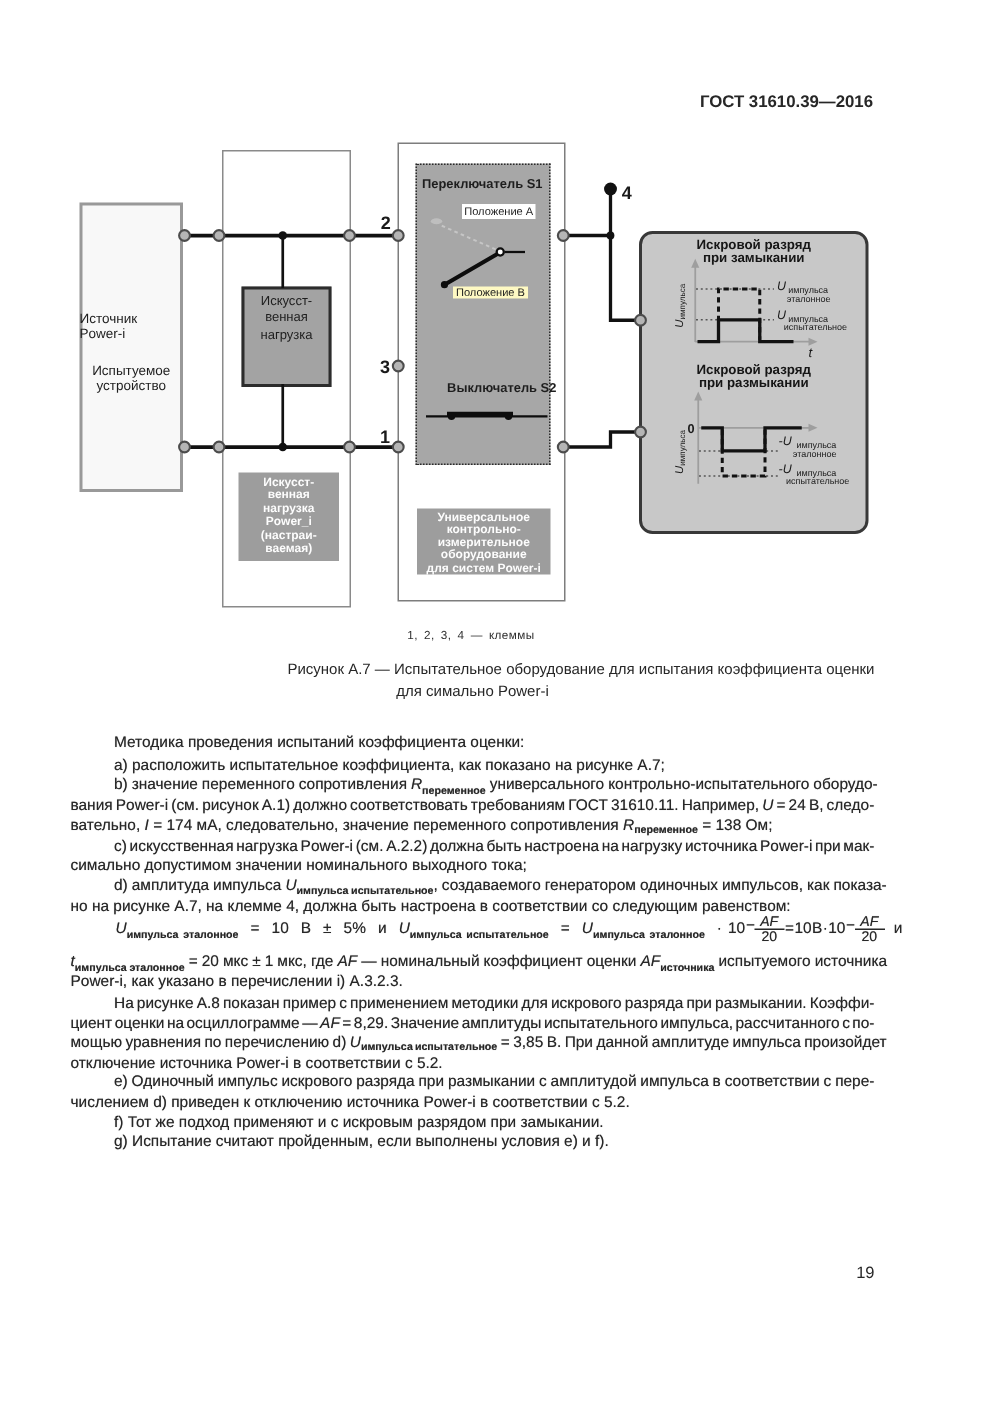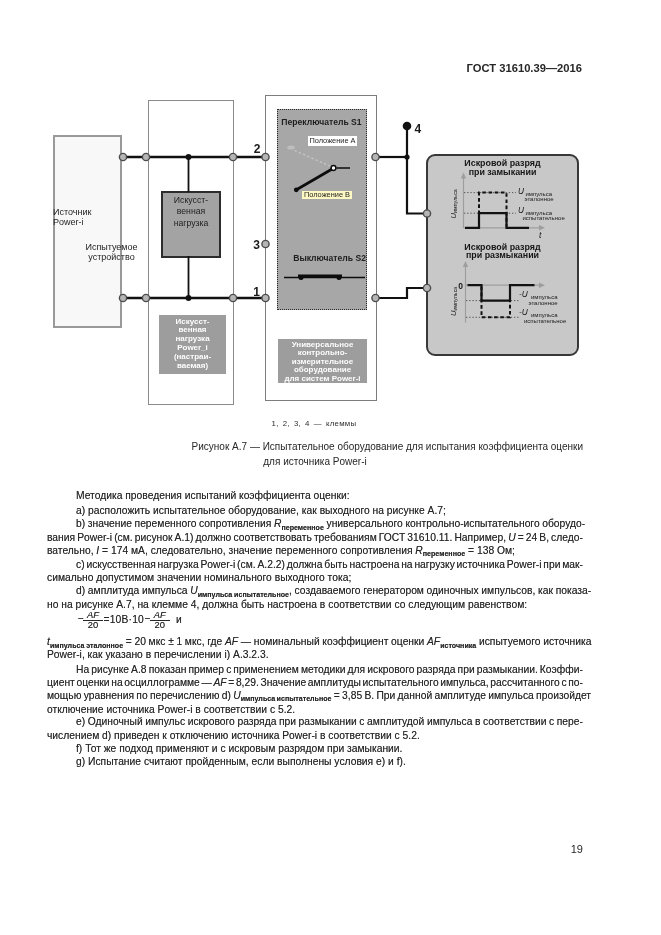--- a/index.html
+++ b/index.html
@@ -20,21 +20,21 @@
 </style>
 </head>
 <body>
 
 <div class="abs" style="top:62px;left:0;width:582px;text-align:right;font-size:11.2px;font-weight:bold;">ГОСТ 31610.39—2016</div>
 
 <div class="abs" style="left:53px;top:135px;width:65px;height:189px;background:#f8f8f8;border:2px solid #999;"></div>
 
 <div class="dlbl" style="left:53px;top:206.6px;width:69px;text-align:left;font-size:9px;line-height:10.8px;">Источник<br>Power-i</div>
 
-<div class="dlbl" style="left:53px;top:242px;width:69px;text-align:center;font-size:9px;line-height:10px;margin-left:24px;">Испытуемое<br>устройство</div>
+<div class="dlbl" style="left:53px;top:242px;width:69px;text-align:center;font-size:9px;line-height:10px;">Испытуемое<br>устройство</div>
 
 <div class="abs" style="left:148px;top:100.3px;width:84px;height:303px;background:#fff;border:1px solid #8a8a8a;"></div>
 
 <div class="abs" style="left:161px;top:191px;width:56px;height:63px;background:#a3a3a3;border:2px solid #2c2c2c;"></div>
 
 <div class="dlbl" style="left:161px;top:195px;width:60px;text-align:center;font-size:8.7px;line-height:11.4px;">Искусст-<br>венная<br>нагрузка</div>
 
 <div class="abs" style="left:159px;top:315px;width:67px;height:59px;background:#9d9d9d;"></div>
 
 <div class="wlbl" style="left:159px;top:317.5px;width:67px;font-size:8px;line-height:8.9px;">Искусст-<br>венная<br>нагрузка<br>Power_i<br>(настраи-<br>ваемая)</div>
@@ -42,21 +42,21 @@
 <div class="abs" style="left:265px;top:95px;width:110px;height:303.5px;background:#fff;border:1px solid #7d7d7d;"></div>
 
 <div class="abs" style="left:276.5px;top:109px;width:88px;height:199px;background:#a7a7a7;border:1.5px dotted #2a2a2a;"></div>
 
 <div class="dlbl" style="left:277px;top:117px;width:89px;text-align:center;font-size:8.6px;font-weight:bold;">Переключатель S1</div>
 
 <div class="dlbl" style="left:308px;top:135.5px;width:49px;height:10px;background:#fff;font-size:7.4px;text-align:center;line-height:10px;">Положение А</div>
 
 <div class="dlbl" style="left:302px;top:191.3px;width:50px;height:8.2px;background:#fef9c3;font-size:7.4px;text-align:center;line-height:8.4px;">Положение В</div>
 
-<div class="dlbl" style="left:277px;top:252.5px;width:89px;text-align:right;font-size:8.6px;font-weight:bold;">Выключатель S2</div>
+<div class="dlbl" style="left:290px;top:252.5px;width:89px;text-align:center;font-size:8.6px;font-weight:bold;">Выключатель S2</div>
 
 <div class="abs" style="left:278px;top:339px;width:89px;height:44px;background:#9d9d9d;"></div>
 
 <div class="wlbl" style="left:278px;top:340.5px;width:89px;font-size:8px;line-height:8.6px;">Универсальное<br>контрольно-<br>измерительное<br>оборудование<br>для систем Power-i</div>
 
 <div class="abs" style="left:426px;top:154px;width:149px;height:198px;background:#c8c8c8;border:2px solid #383838;border-radius:9px;"></div>
 
 <svg class="abs" style="left:0;top:0;" width="661" height="470" viewBox="0 0 661 470">
 
   <line x1="120" y1="157" x2="265" y2="157" stroke="#111" stroke-width="2.5"></line>
@@ -192,34 +192,34 @@
     <text x="519" y="315.3" font-size="8.3" font-style="italic">-U</text>
     <text x="531" y="317.3" font-size="6">импульса</text>
     <text x="524" y="322.8" font-size="6">испытательное</text>
   </g>
 </svg>
 
 <div class="abs" style="left:164px;top:418.7px;width:300px;text-align:center;font-size:7.8px;letter-spacing:0.3px;word-spacing:1.6px;color:#2e2e2e;">1, 2, 3, 4 — клеммы</div>
 
 <div class="abs" style="left:47px;top:440.7px;width:536px;text-align:right;font-size:10px;color:#272727;">Рисунок А.7 — Испытательное оборудование для испытания коэффициента оценки</div>
 
-<div class="abs" style="left:47px;top:456px;width:536px;text-align:center;font-size:10px;color:#272727;">для источника Power-i</div>
+<div class="abs" style="left:47px;top:456px;width:536px;text-align:center;font-size:10px;color:#272727;">для симально Power-i</div>
 
 <div class="bl in" style="top:489.4px;">Методика проведения испытаний коэффициента оценки:</div>
-<div class="bl in" style="top:503.9px;">а) расположить испытательное оборудование, как выходного на рисунке А.7;</div>
+<div class="bl in" style="top:503.9px;">а) расположить испытательное коэффициента, как показано на рисунке А.7;</div>
 <div class="bl in j" style="top:517.2px;word-spacing:-0.24px;">b) значение переменного сопротивления <i>R</i><sub>переменное</sub> универсального контрольно-испытательного оборудо-</div>
 <div class="bl j" style="top:530.5px;word-spacing:-0.78px;">вания Power-i (см. рисунок А.1) должно соответствовать требованиям ГОСТ 31610.11. Например, <i>U</i> = 24 В, следо-</div>
 <div class="bl" style="top:543.8px;">вательно, <i>I</i> = 174 мА, следовательно, значение переменного сопротивления <i>R</i><sub>переменное</sub> = 138 Ом;</div>
 <div class="bl in j" style="top:557.6px;word-spacing:-1.06px;">с) искусственная нагрузка Power-i (см. А.2.2) должна быть настроена на нагрузку источника Power-i при мак-</div>
 <div class="bl" style="top:570.9px;">симально допустимом значении номинального выходного тока;</div>
 <div class="bl in j" style="top:584.2px;word-spacing:-0.19px;">d) амплитуда импульса <i>U</i><sub>импульса испытательное</sub>, создаваемого генератором одиночных импульсов, как показа-</div>
 <div class="bl" style="top:597.5px;">но на рисунке А.7, на клемме 4, должна быть настроена в соответствии со следующим равенством:</div>
 
 <div class="bl" style="top:613.4px;left:77px;width:510px;">
-<span class="exp"><span class="mns">−</span><span class="frx">
+<span style="word-spacing:1.15px;"><i>U</i><sub>импульса эталонное</sub>&nbsp; = &nbsp;10 &nbsp;В&nbsp; ± &nbsp;5% &nbsp;и&nbsp; <i>U</i><sub>импульса испытательное</sub> &nbsp;=&nbsp; <i>U</i><sub>импульса эталонное</sub> &nbsp;·&nbsp;10</span><span class="exp"><span class="mns">−</span><span class="frx">
         <span class="num">AF</span>
         <span class="den">20</span>
       </span></span><span style="word-spacing:-2.6px;">=&nbsp;10 В · 10</span><span class="exp"><span class="mns">−</span><span class="frx">
         <span class="num">AF</span>
         <span class="den">20</span>
       </span></span>&nbsp; и
 </div>
 
 <div class="bl j" style="top:635px;word-spacing:-0.18px;"><i>t</i><sub>импульса эталонное</sub> = 20 мкс ± 1 мкс, где <i>AF</i> — номинальный коэффициент оценки <i>AF</i><sub>источника</sub> испытуемого источника</div>
 <div class="bl" style="top:647.9px;">Power-i, как указано в перечислении i) А.3.2.3.</div>

